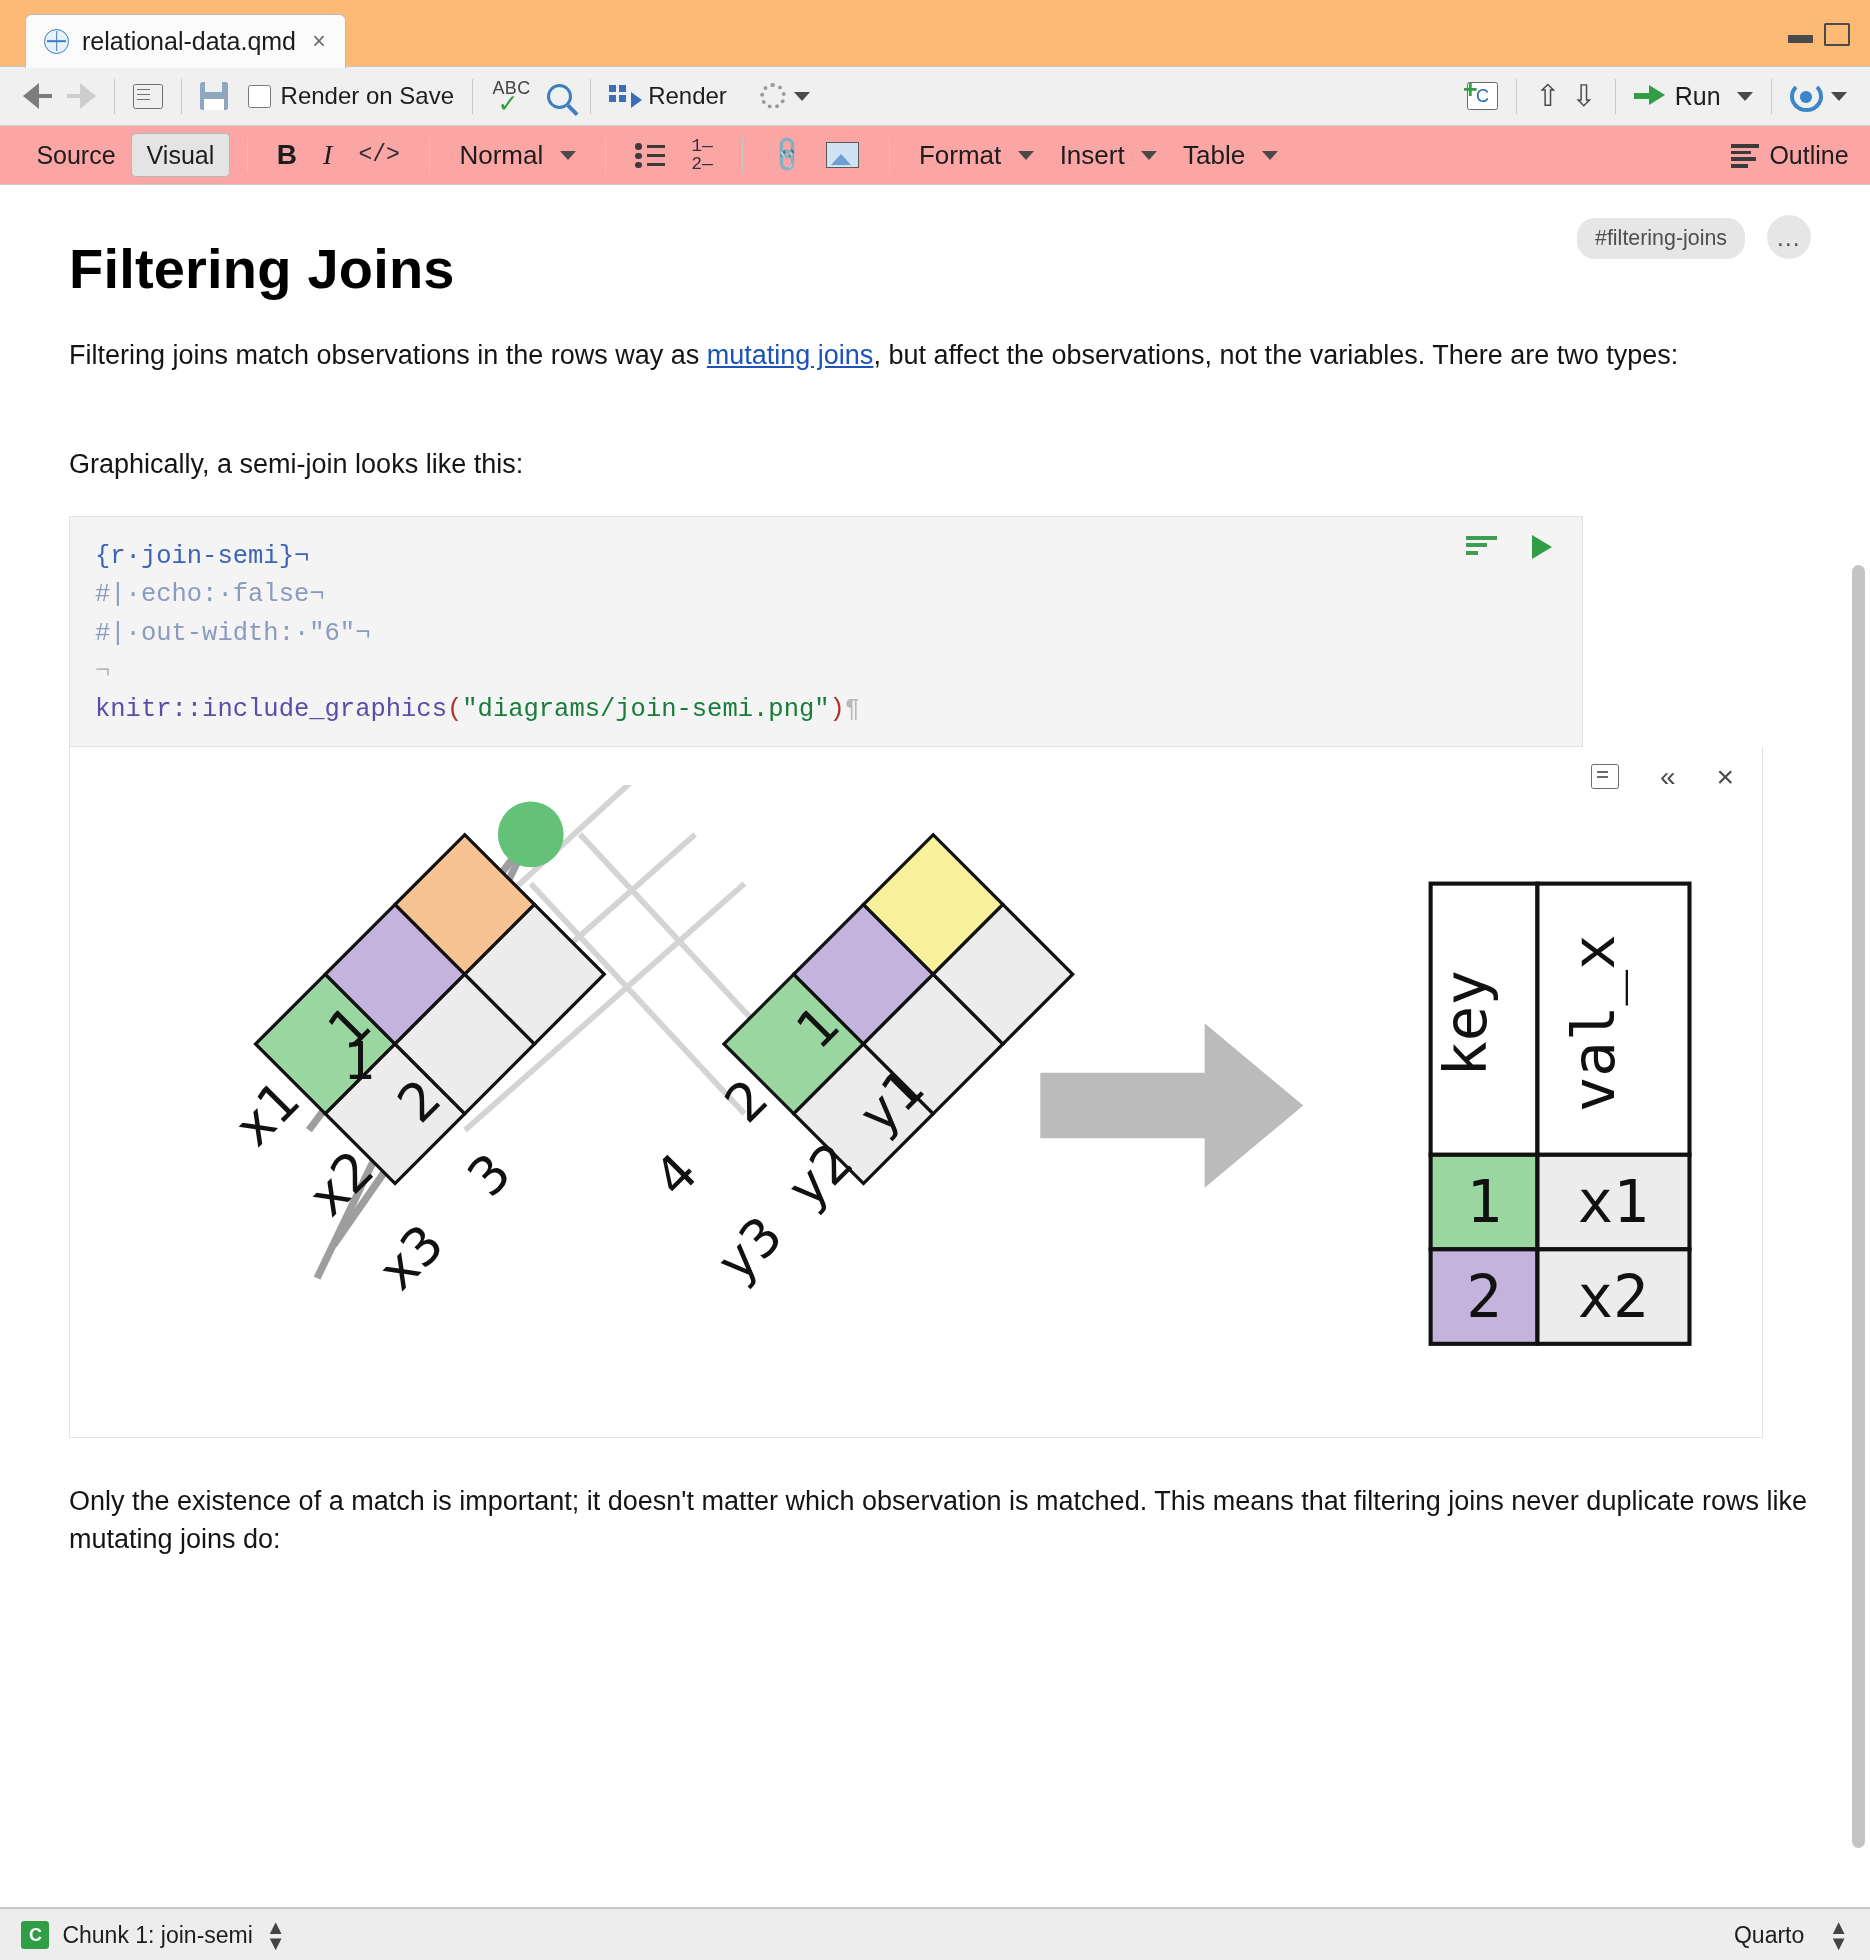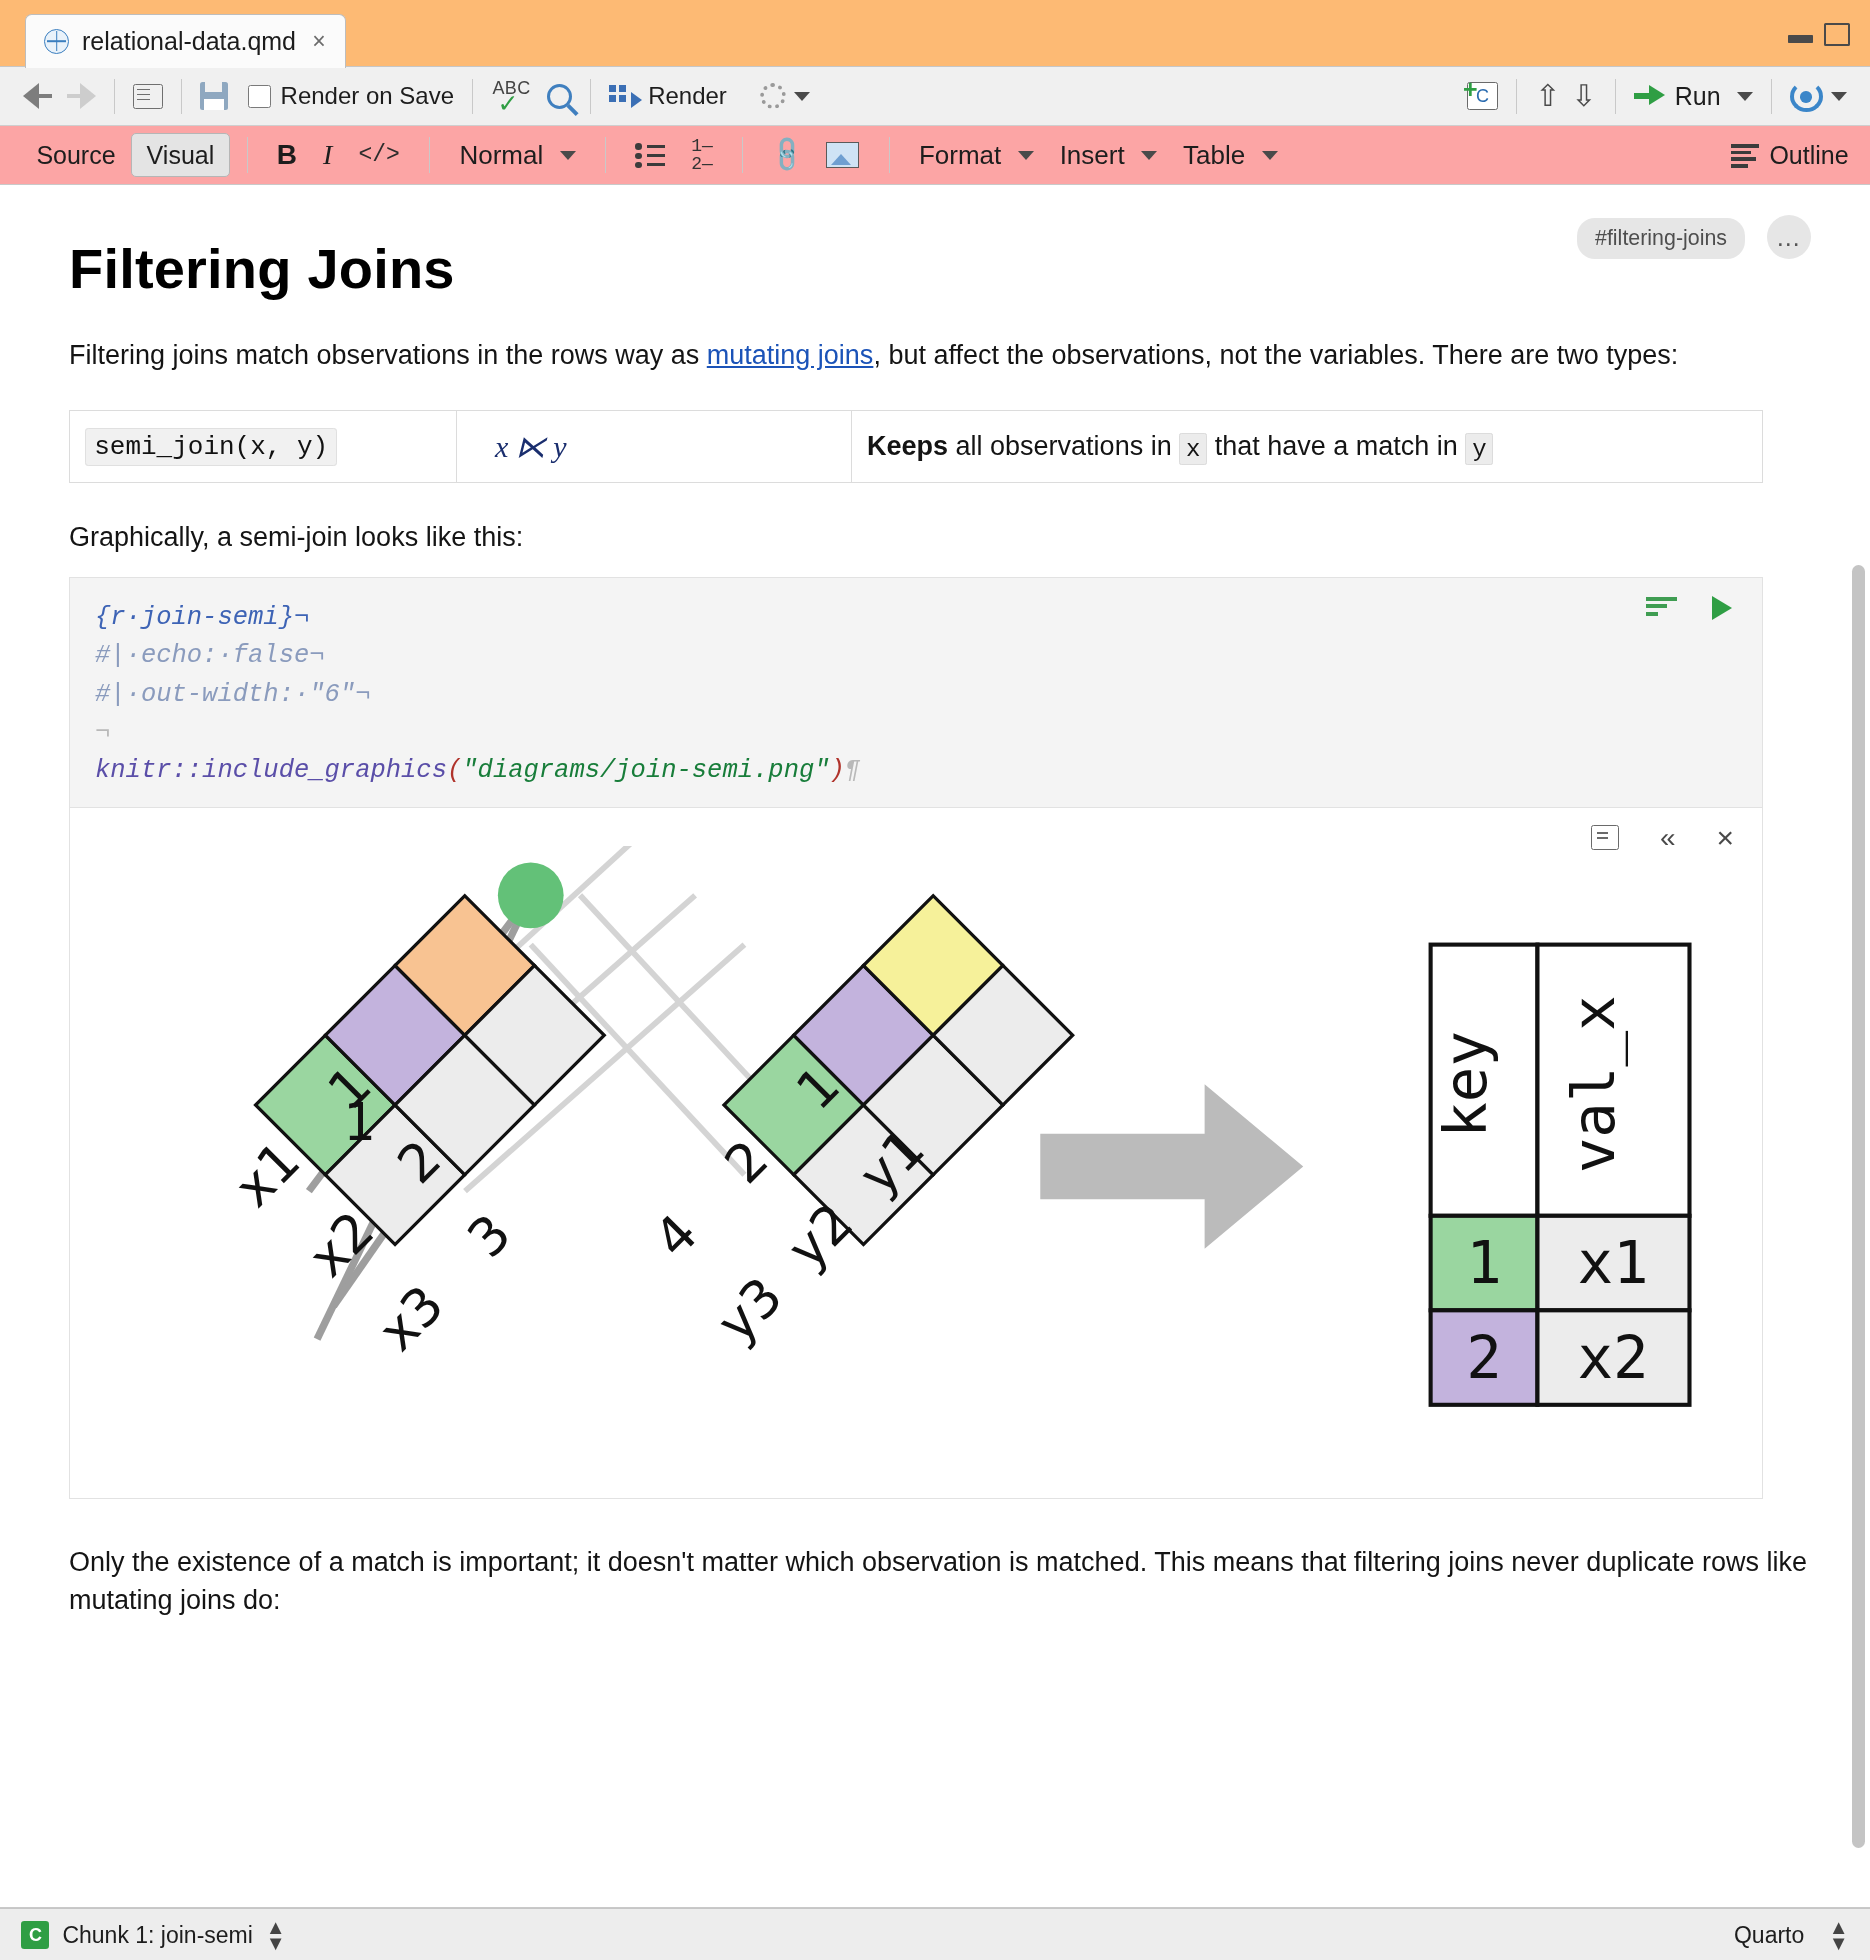--- a/index.html
+++ b/index.html
@@ -310,27 +310,26 @@
   }
   .desc { font-size: 27px; color: #141414; }
   .desc b { font-weight: bold; }
   .kbd {
     font-family: "Liberation Mono", monospace; font-size: 24px;
     background: #ececec; border: 0.8px solid #dcdcdc; padding: 1.6px 5.8px; border-radius: 2.5px;
   }
 
   
   .chunk {
-    margin-top: 20px;
-    width: 1694px;
+    margin-top: 32px;
+    width: 1514px;
     background: #f4f4f4;
     border: 0.8px solid #e2e2e2;
     position: relative;
     padding: 21.4px 25px 16.4px 25px;
-    font-style: italic;
   }
   .chunk pre {
     margin: 0;
     font-family: "Liberation Mono", monospace;
     font-size: 25.5px; line-height: 1.5;
     color: #3d63b5;
     white-space: pre;
   }
   .chunk .cmt { color: #8a9bbd; }
   .chunk .fn  { color: #5a4ea8; }
@@ -559,31 +558,20 @@
       <div class="dots-btn">…</div>
 
       <h1 class="title">Filtering Joins</h1>
 
       <p class="para">
         <span>Filtering joins match observations in the rows way as </span><a href="#">mutating joins</a><span>, but affect the observations, not the variables. There are two types:</span>
       </p>
 
       <table class="jointable">
         <tbody>
-            <tr>
-          <td class="c1">
-            <code class="inlinecode">semi_join(x, y)</code>
-          </td>
-          <td class="c2">
-            <span class="mathsym">x ⋉ y</span>
-          </td>
-          <td>
-            <span class="desc"><b>Keeps</b><span> all observations in </span><span class="kbd">x</span><span> that have a match in </span><span class="kbd">y</span></span>
-          </td>
-        </tr>
       </tbody>
         </table>
 
       <p class="para">Graphically, a semi-join looks like this:</p>
 
       <div class="chunk">
         <div class="chunk-tools">
           <span class="settings-bars">
               <i></i>
               <i></i>

